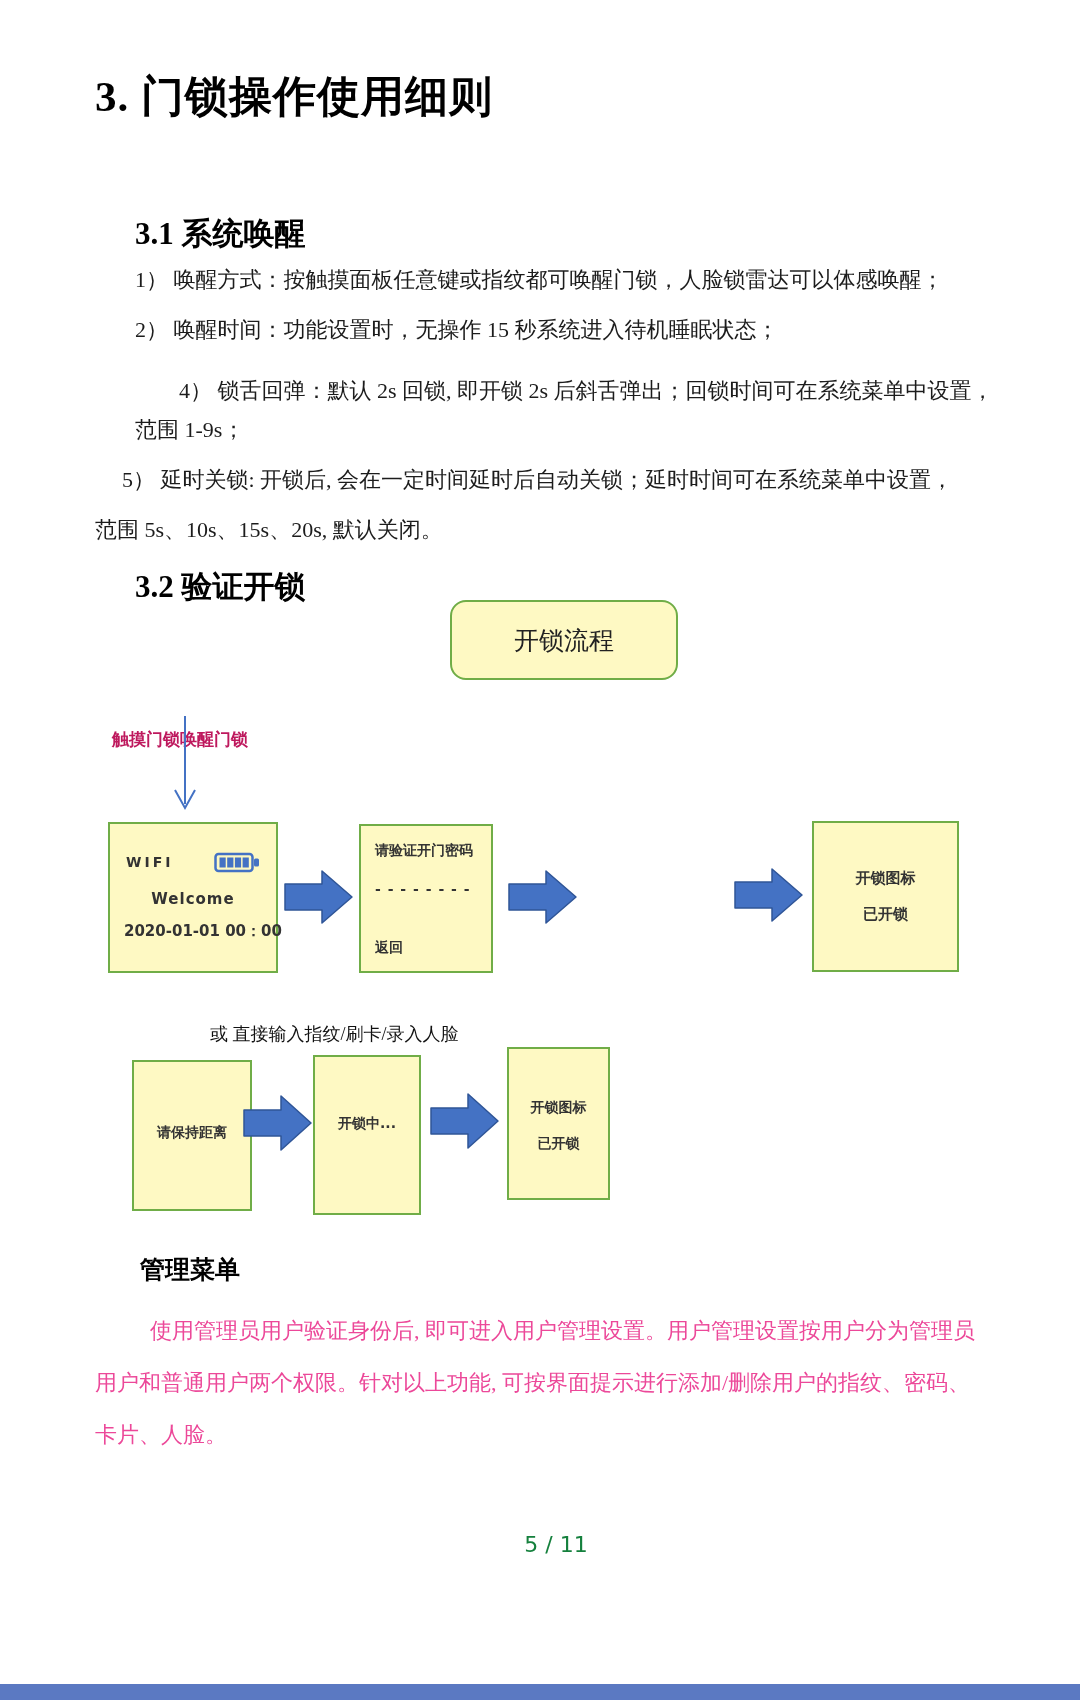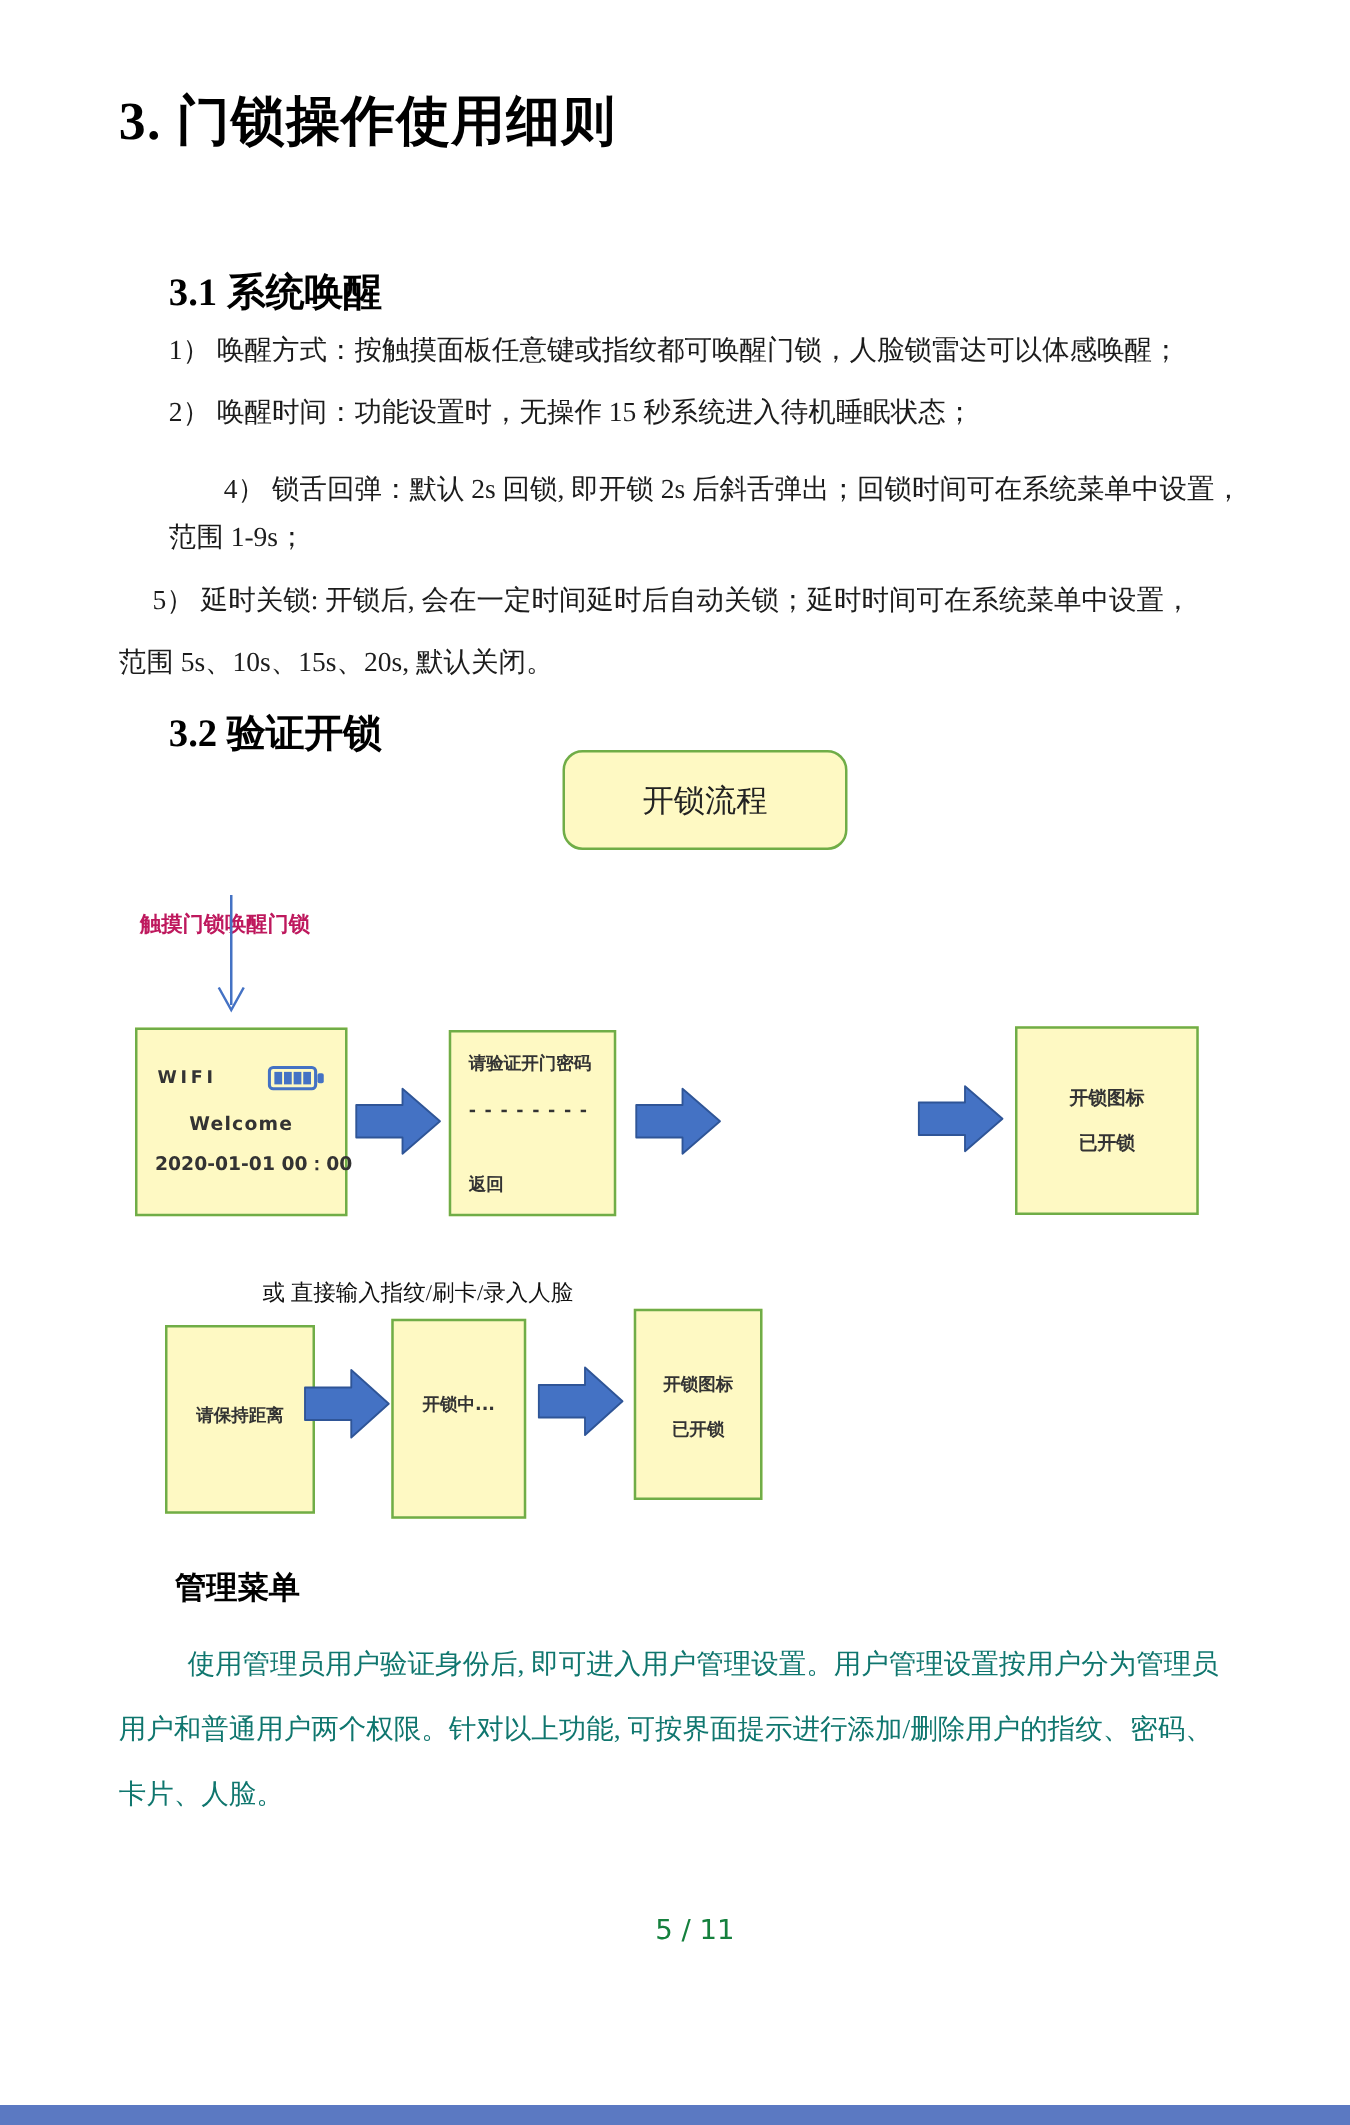--- a/index.html
+++ b/index.html
@@ -50,21 +50,21 @@
   }
   .alt-label{
     left:210px;top:1022px;
     font-size:18px;color:#111;
   }
   .mgmt-heading{
     left:140px;top:1253px;
     font-size:25px;font-weight:700;color:#000;
   }
   .para-line{
-    font-size:22px;color:#0f766e;white-space:nowrap;
+    font-size:22px;color:#ec4899;white-space:nowrap;
   }
   .footer{
     left:16px;top:1532px;width:100%;
     text-align:center;
     font-family:"DejaVu Sans","Liberation Sans",sans-serif;
     font-size:22px;color:#15803d;
   }
   .bottom-bar{
     left:0;bottom:0;width:100%;height:16px;
     background:#5b79c2;

